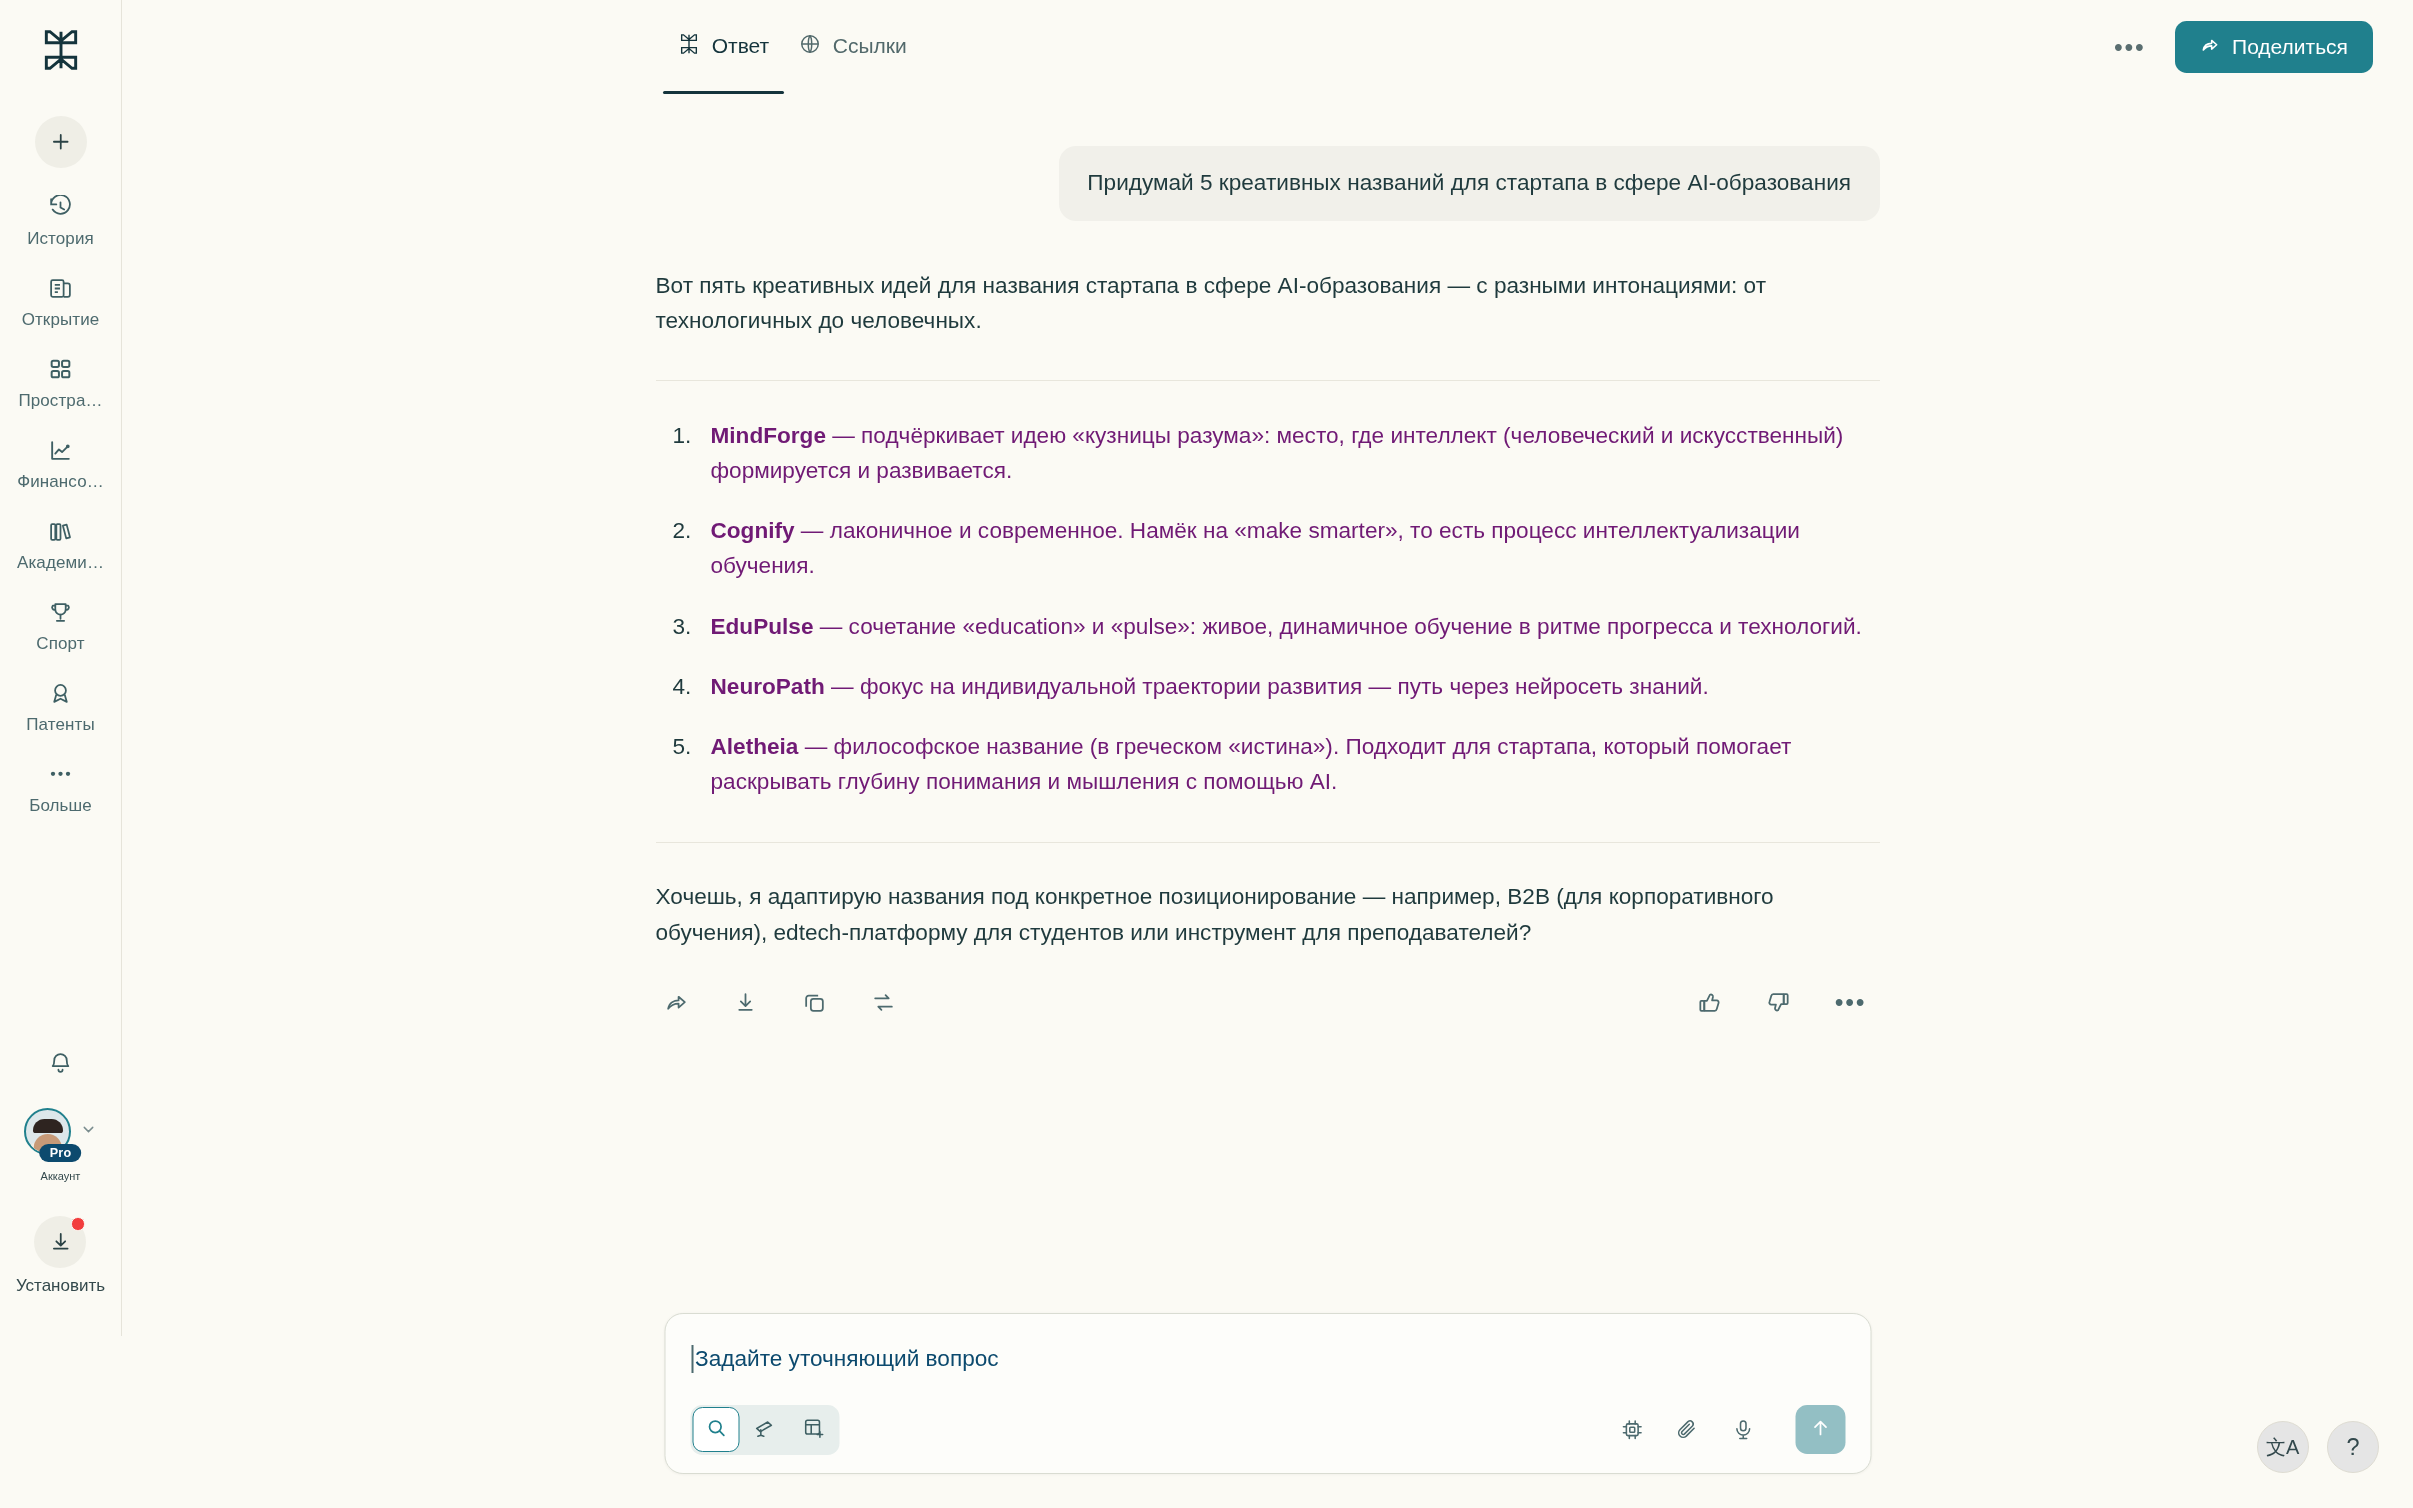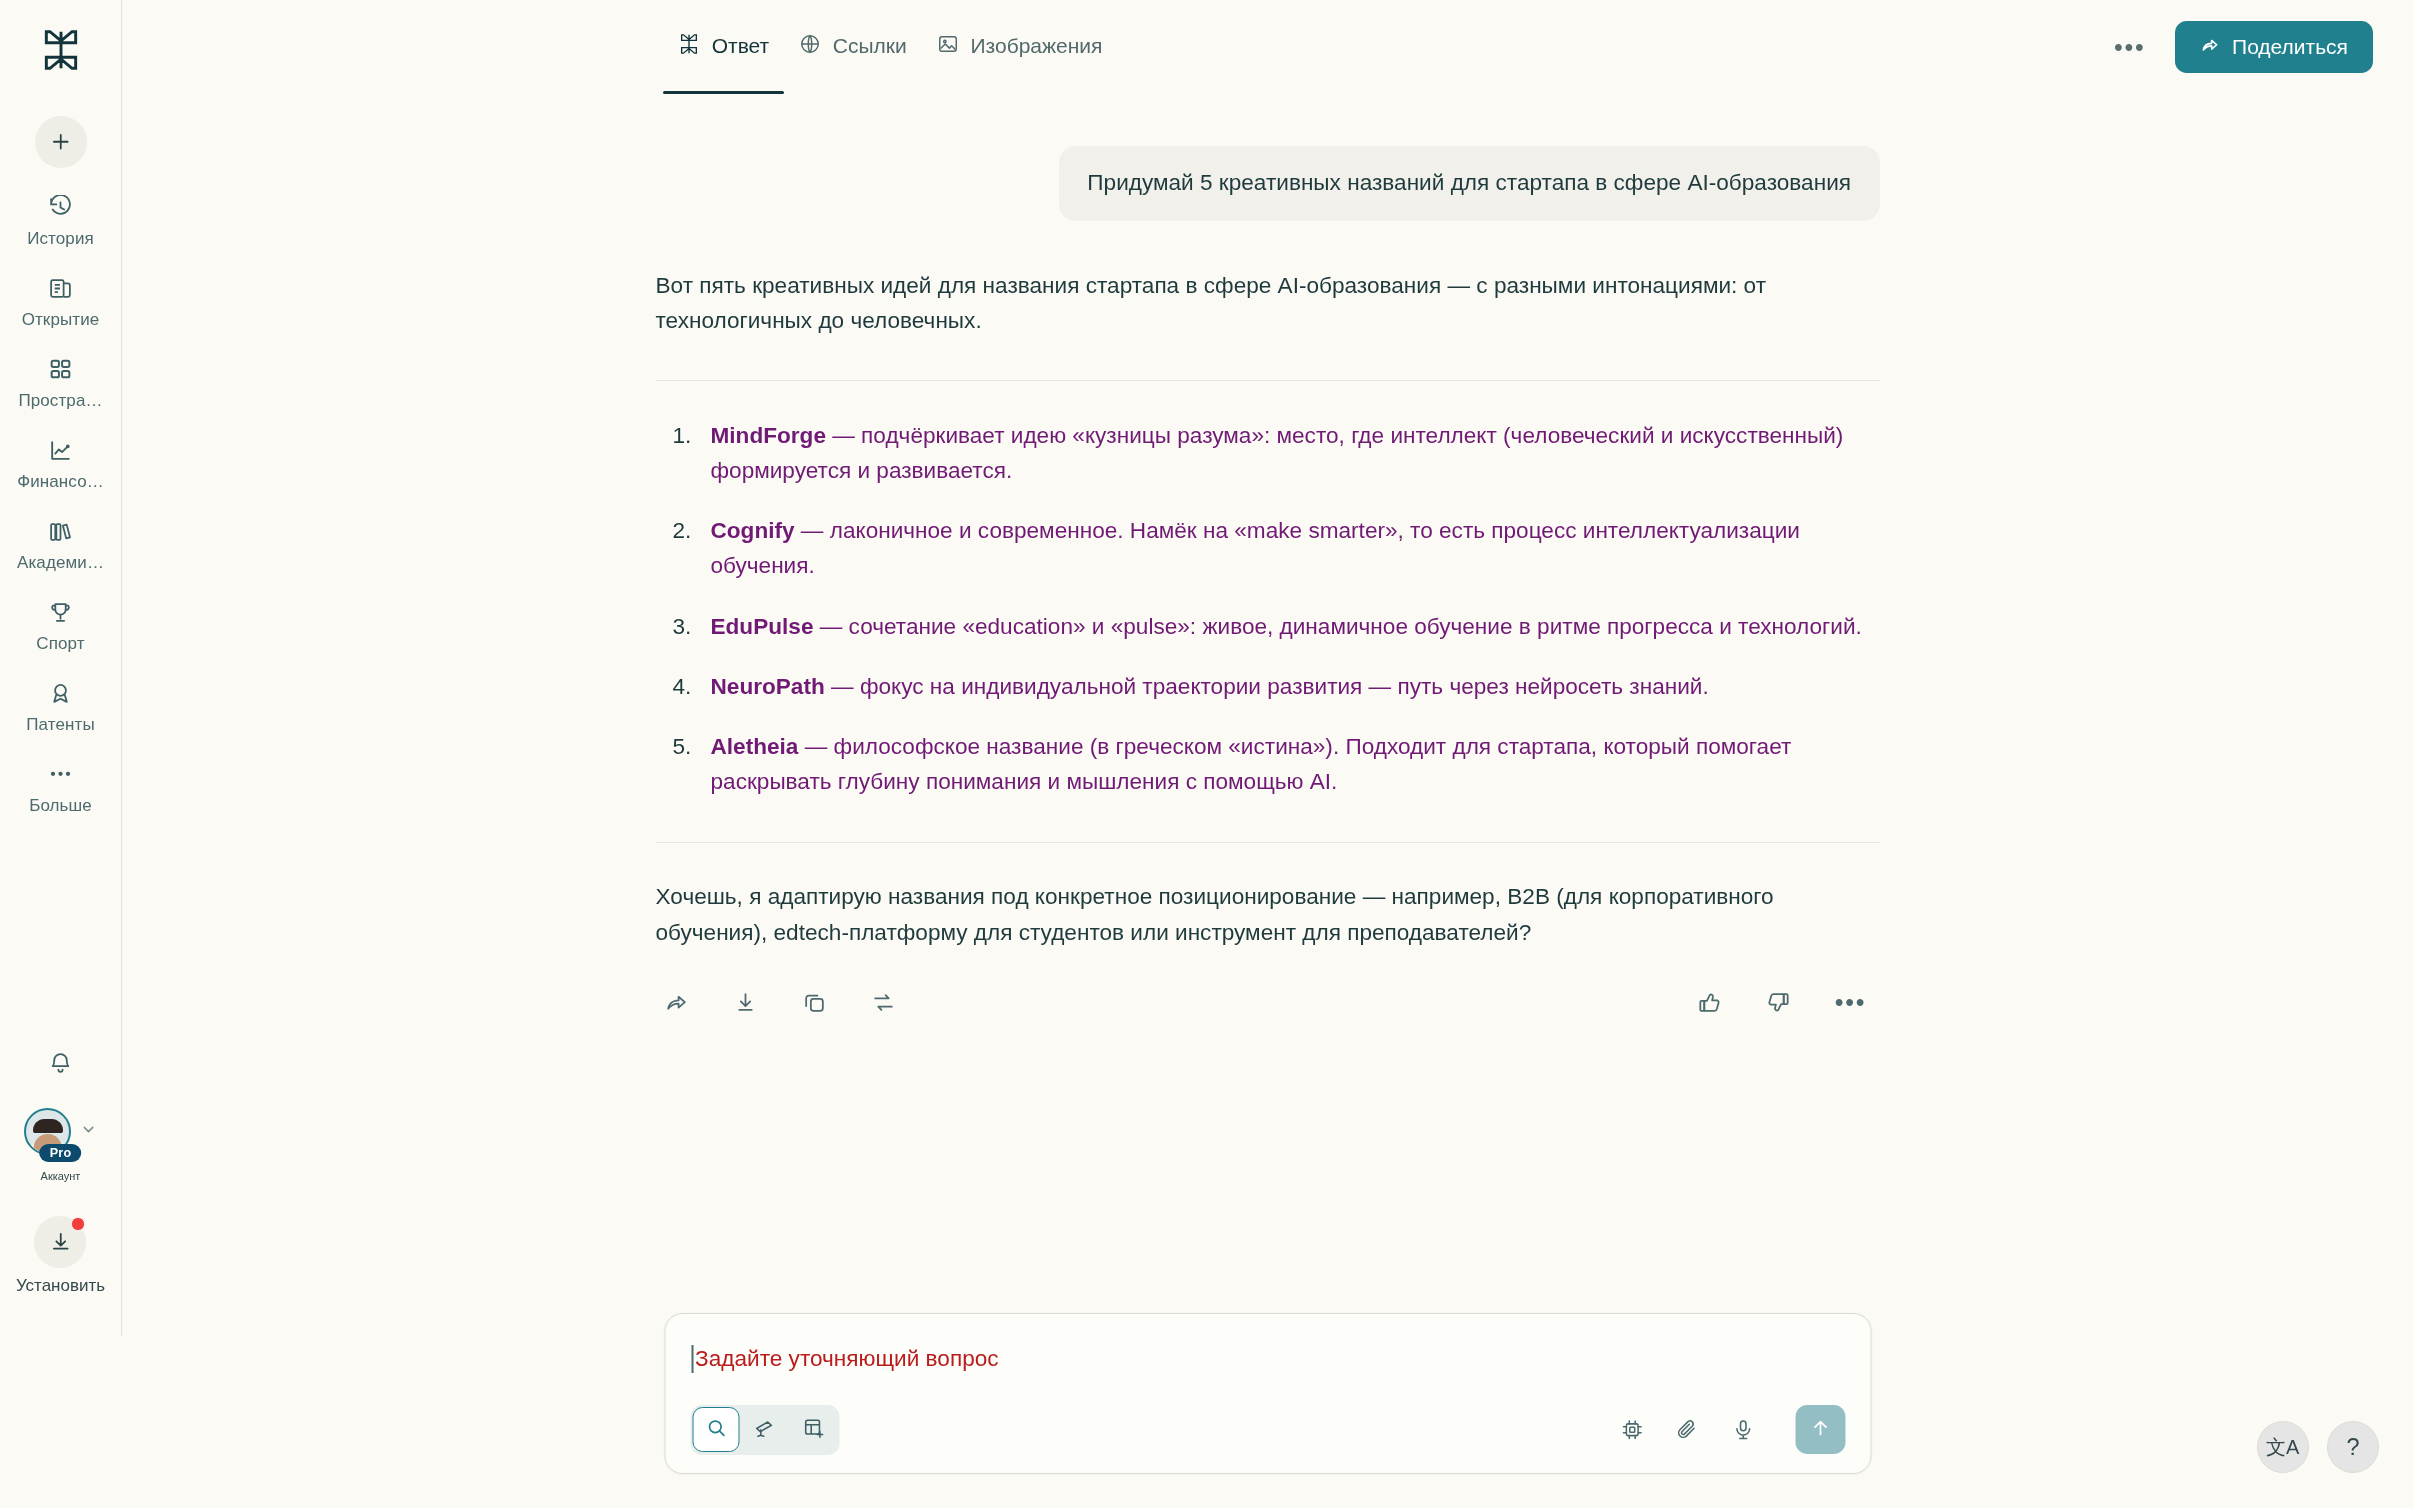--- a/index.html
+++ b/index.html
@@ -155,21 +155,21 @@
   .composer {
     background: #FDFDFA; border: 0.8px solid #D9DCD2;
     border-radius: 18.4px; padding: 22px 25px 18.4px;
     box-shadow: 0 0.8px 2.5px rgba(0,0,0,.04);
   }
   .composer-input {
     display: flex; align-items: center; min-height: 47px;
     padding: 0 3.4px 0 1.7px;
   }
   .caret { width: 1.7px; height: 28.5px; background: #4D6A6E; margin-right: 1.7px; }
-  .placeholder { font-size: 22.6px; color: #b91c1c; }
+  .placeholder { font-size: 22.6px; color: #0c4a6e; }
   .composer-row2 {
     display: flex; align-items: center; margin-top: 22px;
   }
   .mode-group {
     display: flex; align-items: center; background: #E7EEEC;
     border-radius: 11.7px; padding: 2.5px; gap: 1.7px;
   }
   .mode-btn {
     width: 47px; height: 45px; border-radius: 10px;
     display: flex; align-items: center; justify-content: center;
@@ -347,30 +347,20 @@
           <span>Ответ</span>
         </div>
         <div class="tab">
           <span>
             <svg width="22" height="22" viewBox="0 0 24 24" fill="none" stroke="#52696B" stroke-width="1.6">
                 <circle cx="12" cy="12" r="9"></circle>
                 <path d="M3 12h18M12 3c2.5 3 2.5 15 0 18M12 3c-2.5 3-2.5 15 0 18"></path>
               </svg>
           </span>
           <span>Ссылки</span>
-        </div>
-        <div class="tab">
-          <span>
-            <svg width="22" height="22" viewBox="0 0 24 24" fill="none" stroke="#52696B" stroke-width="1.6" stroke-linejoin="round">
-                <rect x="3" y="4" width="18" height="16" rx="2.5"></rect>
-                <circle cx="8.6" cy="9.3" r="1.3"></circle>
-                <path d="M4 17l5-5 4.5 4.5L16 14l4 4"></path>
-              </svg>
-          </span>
-          <span>Изображения</span>
         </div>
       </nav>
       <div class="topbar-right">
         <span class="dots-btn">•••</span>
         <button class="share-btn">
           <span>
             <svg width="20" height="20" viewBox="0 0 24 24" fill="none" stroke="#fff" stroke-width="1.9" stroke-linecap="round" stroke-linejoin="round">
                 <path d="M4 18c1-6 6-8 10-8V6.5l6 5.2-6 5.2V13c-4 0-7.5 1.6-10 5z"></path>
               </svg>
           </span>

